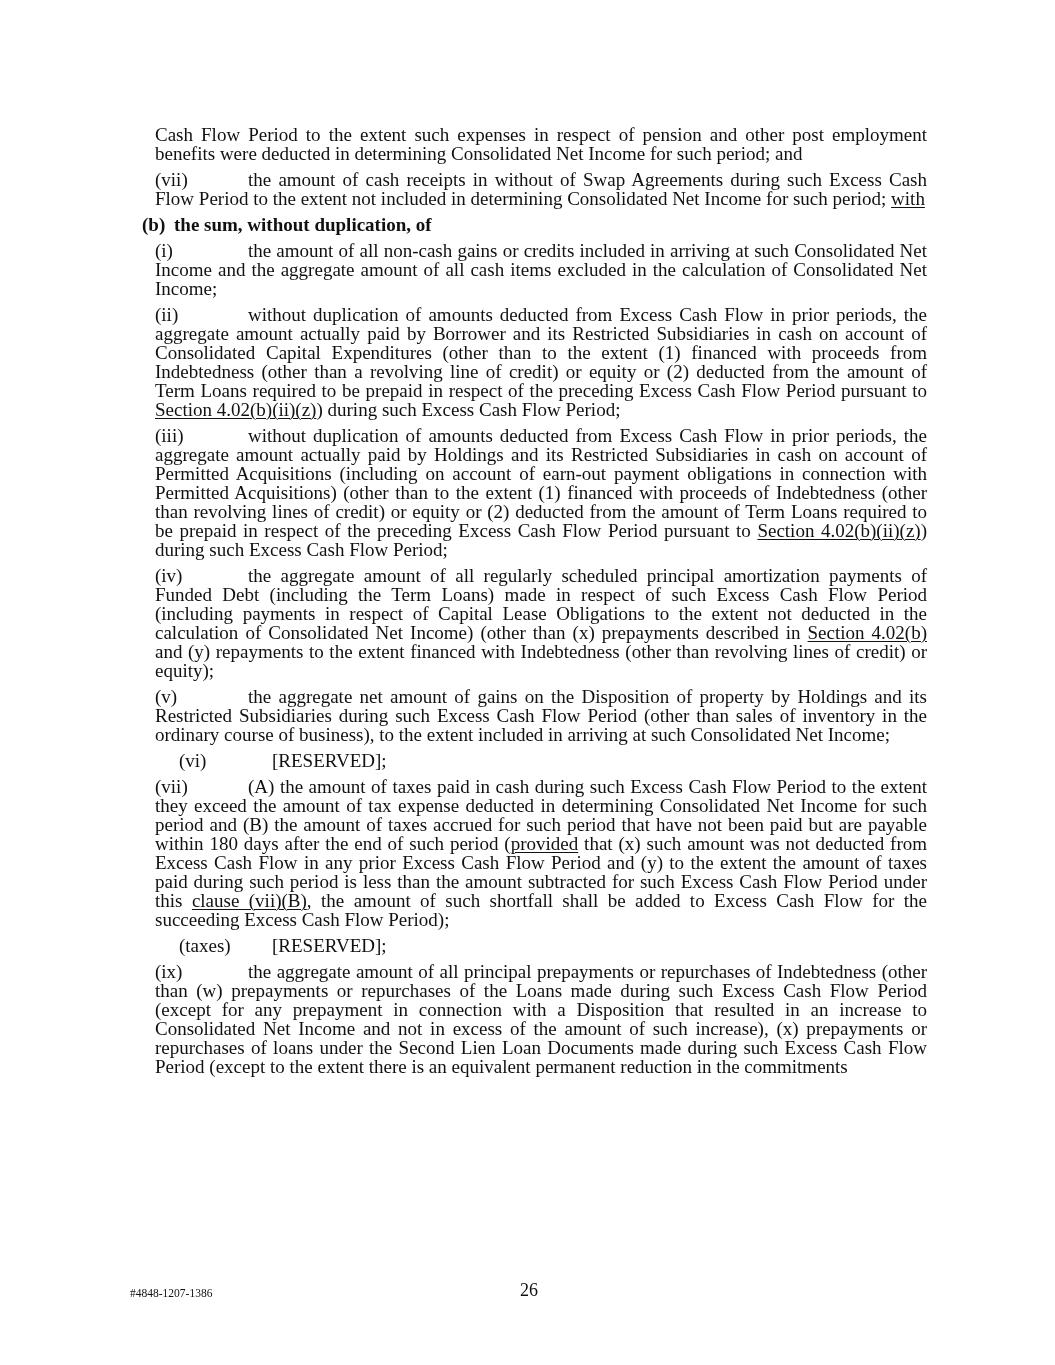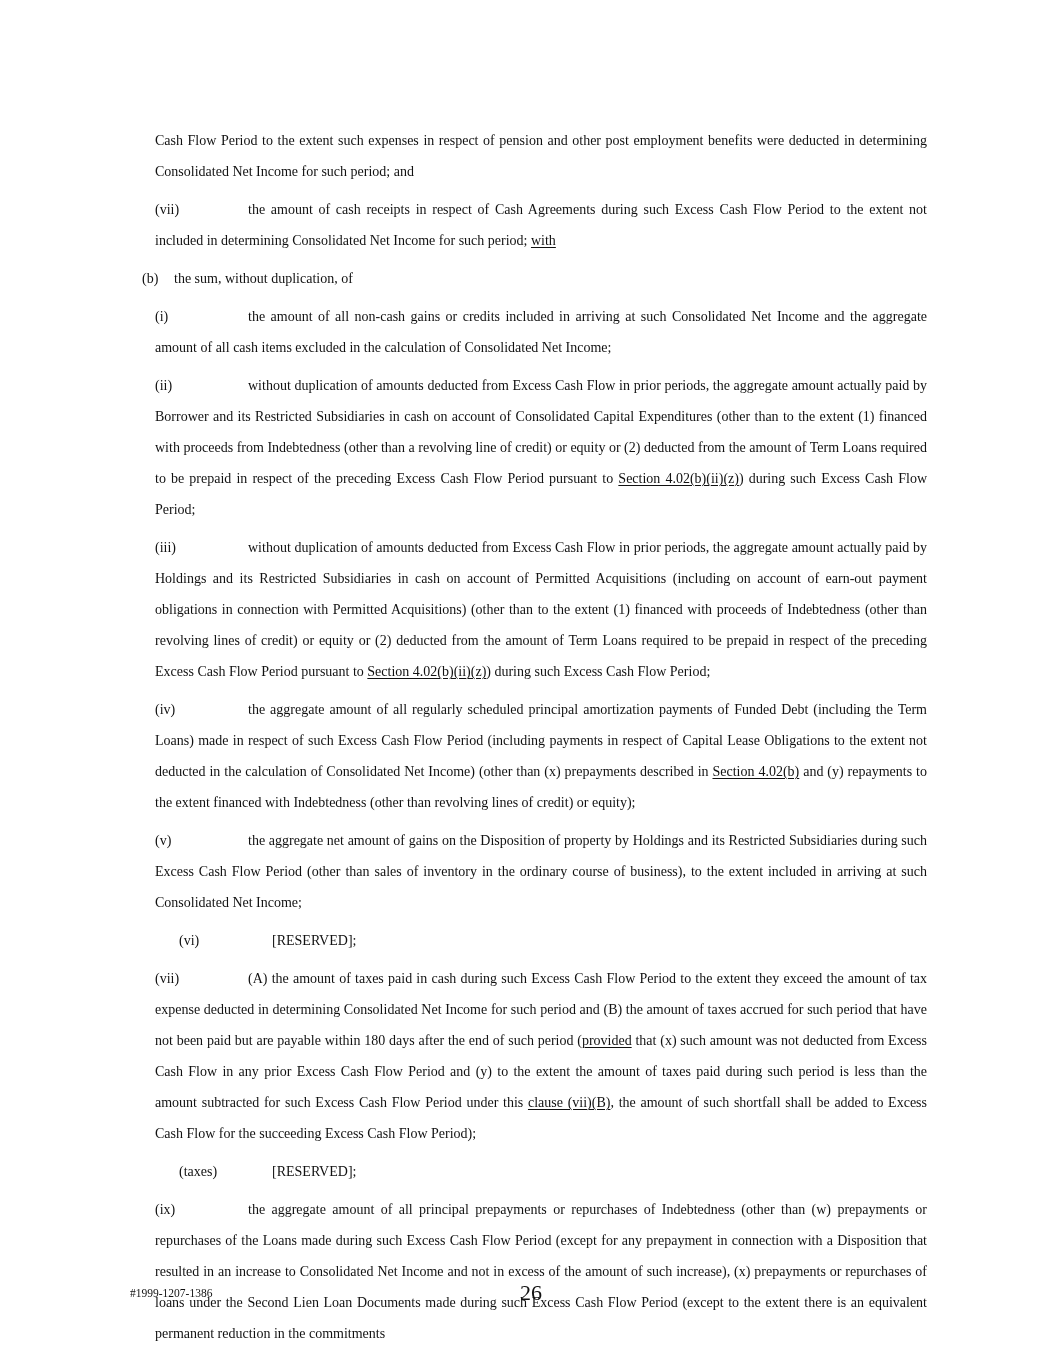--- a/index.html
+++ b/index.html
@@ -1,39 +1,39 @@
 <!DOCTYPE html>
 <html><head>
   <meta charset="utf-8">
   <style>
     html, body { margin: 0; padding: 0; background: #ffffff; }
     body { width: 1055px; height: 1365px; position: relative; overflow: hidden;
       font-family: "Liberation Serif", "DejaVu Serif", serif; color: #111; }
     .page { position: absolute; left: 155px; top: 125px; width: 772px; }
-    .para { font-size: 14px; line-height: 31px; text-align: justify; margin: 0 0 7px 0; }
+    .para { font-size: 19px; line-height: 19px; text-align: justify; margin: 0 0 7px 0; }
     .para .num { display: inline-block; width: 93px; }
-    .para.b-item { margin-left: -13px; text-align: left; }
+    .para.b-item { margin-left: -13px; text-align: left; font-weight: bold; }
     .para.b-item .num { width: 32px; }
     .para.reserved { text-align: left; margin-left: 24px; }
     u { text-decoration: underline; text-underline-offset: 2px; text-decoration-thickness: 1px; }
     .footer-id { position: absolute; left: 130px; top: 1287px; font-size: 11.5px; }
-    .page-num { position: absolute; left: 520px; top: 1280px; font-size: 22px; }
+    .page-num { position: absolute; left: 520px; top: 1280px; font-size: 18px; }
   </style>
 </head>
 <body>
 
 <div class="page" id="doc-body">
     <p class="para"><span>Cash Flow Period to the extent such expenses in respect of pension and other post employment benefits were deducted in determining Consolidated Net Income for such period; and</span></p>
-    <p class="para"><span class="num">(vii)</span><span>the amount of cash receipts in respect of Cash Agreements during such Excess Cash Flow Period to the extent not included in determining Consolidated Net Income for such period; </span><u>with</u></p>
+    <p class="para"><span class="num">(vii)</span><span>the amount of cash receipts in without of Swap Agreements during such Excess Cash Flow Period to the extent not included in determining Consolidated Net Income for such period; </span><u>with</u></p>
     <p class="para b-item"><span class="num">(b)</span><span>the sum, without duplication, of</span></p>
     <p class="para"><span class="num">(i)</span><span>the amount of all non-cash gains or credits included in arriving at such Consolidated Net Income and the aggregate amount of all cash items excluded in the calculation of Consolidated Net Income;</span></p>
     <p class="para"><span class="num">(ii)</span><span>without duplication of amounts deducted from Excess Cash Flow in prior periods, the aggregate amount actually paid by Borrower and its Restricted Subsidiaries in cash on account of Consolidated Capital Expenditures (other than to the extent (1) financed with proceeds from Indebtedness (other than a revolving line of credit) or equity or (2) deducted from the amount of Term Loans required to be prepaid in respect of the preceding Excess Cash Flow Period pursuant to </span><u>Section 4.02(b)(ii)(z)</u><span>) during such Excess Cash Flow Period;</span></p>
     <p class="para"><span class="num">(iii)</span><span>without duplication of amounts deducted from Excess Cash Flow in prior periods, the aggregate amount actually paid by Holdings and its Restricted Subsidiaries in cash on account of Permitted Acquisitions (including on account of earn-out payment obligations in connection with Permitted Acquisitions) (other than to the extent (1) financed with proceeds of Indebtedness (other than revolving lines of credit) or equity or (2) deducted from the amount of Term Loans required to be prepaid in respect of the preceding Excess Cash Flow Period pursuant to </span><u>Section 4.02(b)(ii)(z)</u><span>) during such Excess Cash Flow Period;</span></p>
     <p class="para"><span class="num">(iv)</span><span>the aggregate amount of all regularly scheduled principal amortization payments of Funded Debt (including the Term Loans) made in respect of such Excess Cash Flow Period (including payments in respect of Capital Lease Obligations to the extent not deducted in the calculation of Consolidated Net Income) (other than (x) prepayments described in </span><u>Section 4.02(b)</u><span> and (y) repayments to the extent financed with Indebtedness (other than revolving lines of credit) or equity);</span></p>
     <p class="para"><span class="num">(v)</span><span>the aggregate net amount of gains on the Disposition of property by Holdings and its Restricted Subsidiaries during such Excess Cash Flow Period (other than sales of inventory in the ordinary course of business), to the extent included in arriving at such Consolidated Net Income;</span></p>
     <p class="para reserved"><span class="num">(vi)</span><span>[RESERVED];</span></p>
     <p class="para"><span class="num">(vii)</span><span>(A) the amount of taxes paid in cash during such Excess Cash Flow Period to the extent they exceed the amount of tax expense deducted in determining Consolidated Net Income for such period and (B) the amount of taxes accrued for such period that have not been paid but are payable within 180 days after the end of such period (</span><u>provided</u><span> that (x) such amount was not deducted from Excess Cash Flow in any prior Excess Cash Flow Period and (y) to the extent the amount of taxes paid during such period is less than the amount subtracted for such Excess Cash Flow Period under this </span><u>clause (vii)(B)</u><span>, the amount of such shortfall shall be added to Excess Cash Flow for the succeeding Excess Cash Flow Period);</span></p>
     <p class="para reserved"><span class="num">(taxes)</span><span>[RESERVED];</span></p>
     <p class="para"><span class="num">(ix)</span><span>the aggregate amount of all principal prepayments or repurchases of Indebtedness (other than (w) prepayments or repurchases of the Loans made during such Excess Cash Flow Period (except for any prepayment in connection with a Disposition that resulted in an increase to Consolidated Net Income and not in excess of the amount of such increase), (x) prepayments or repurchases of loans under the Second Lien Loan Documents made during such Excess Cash Flow Period (except to the extent there is an equivalent permanent reduction in the commitments</span></p>
   </div>
 
-<div class="footer-id">#1999-1207-1386</div>
+<div class="footer-id">#4848-1207-1386</div>
 <div class="page-num">26</div>
 
 </body></html>

